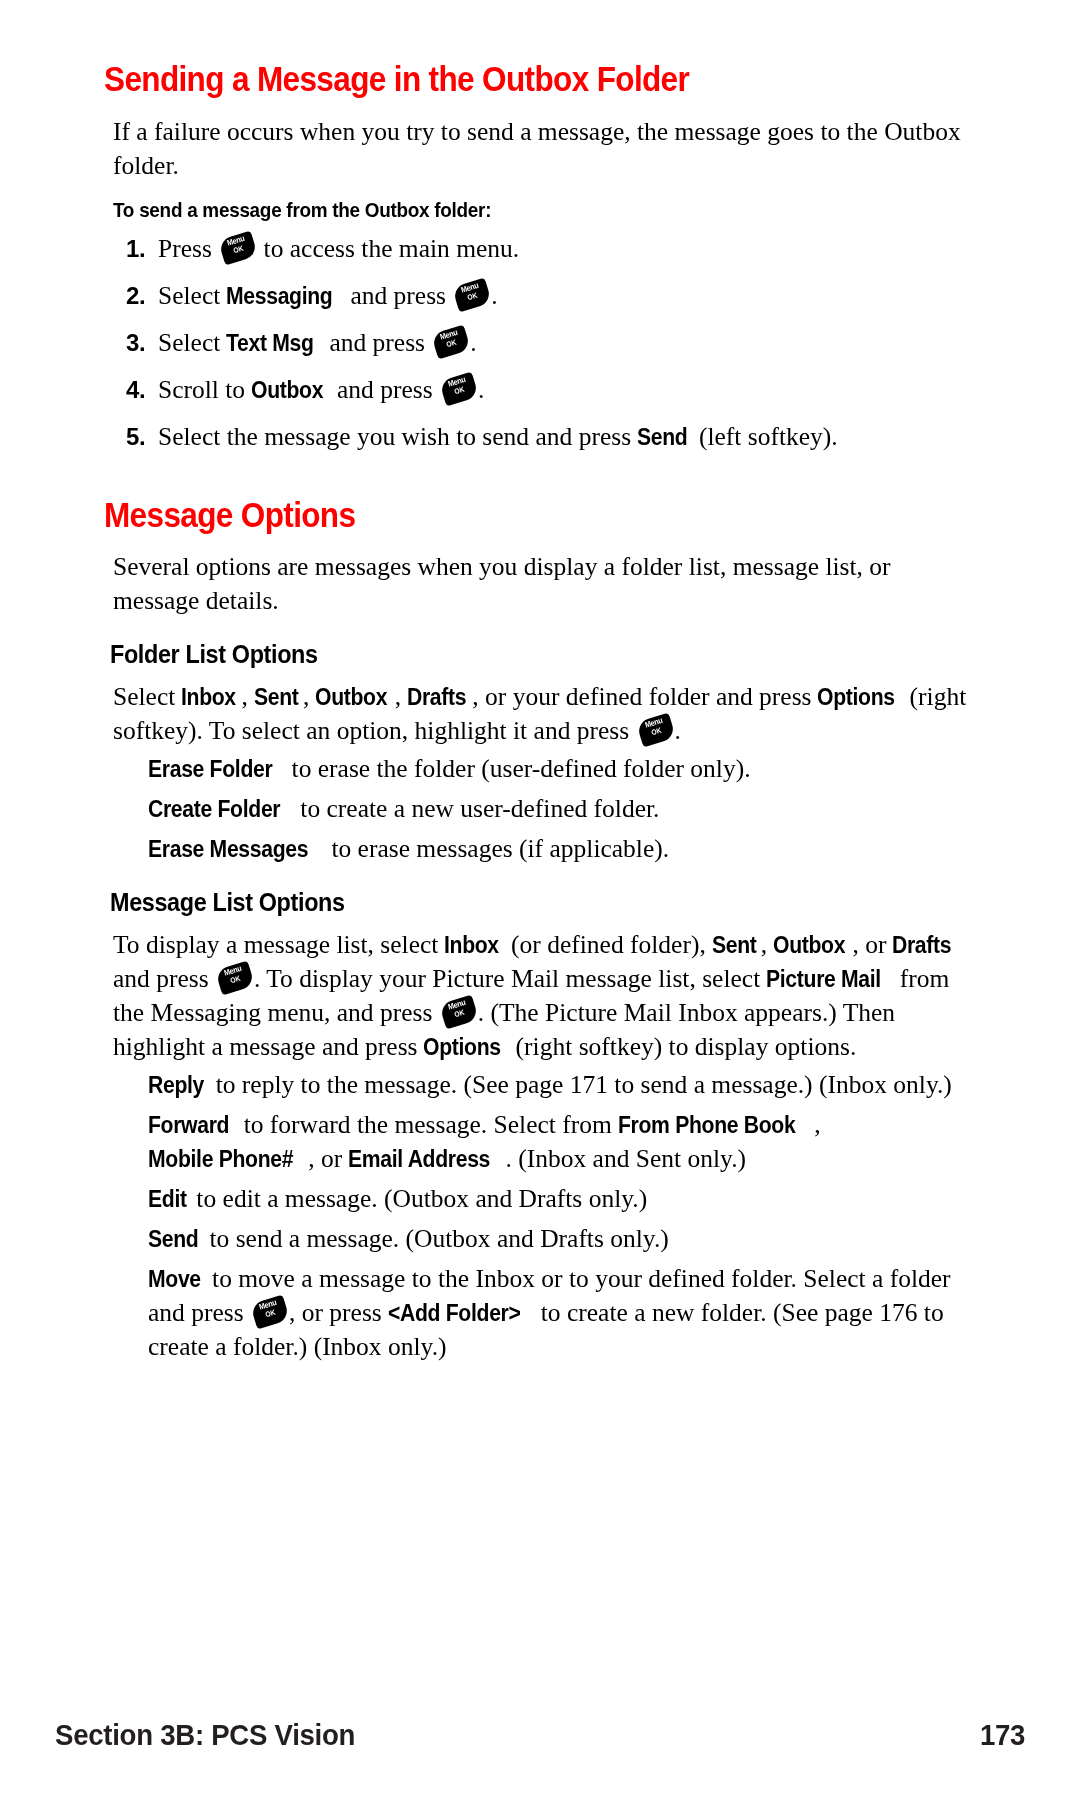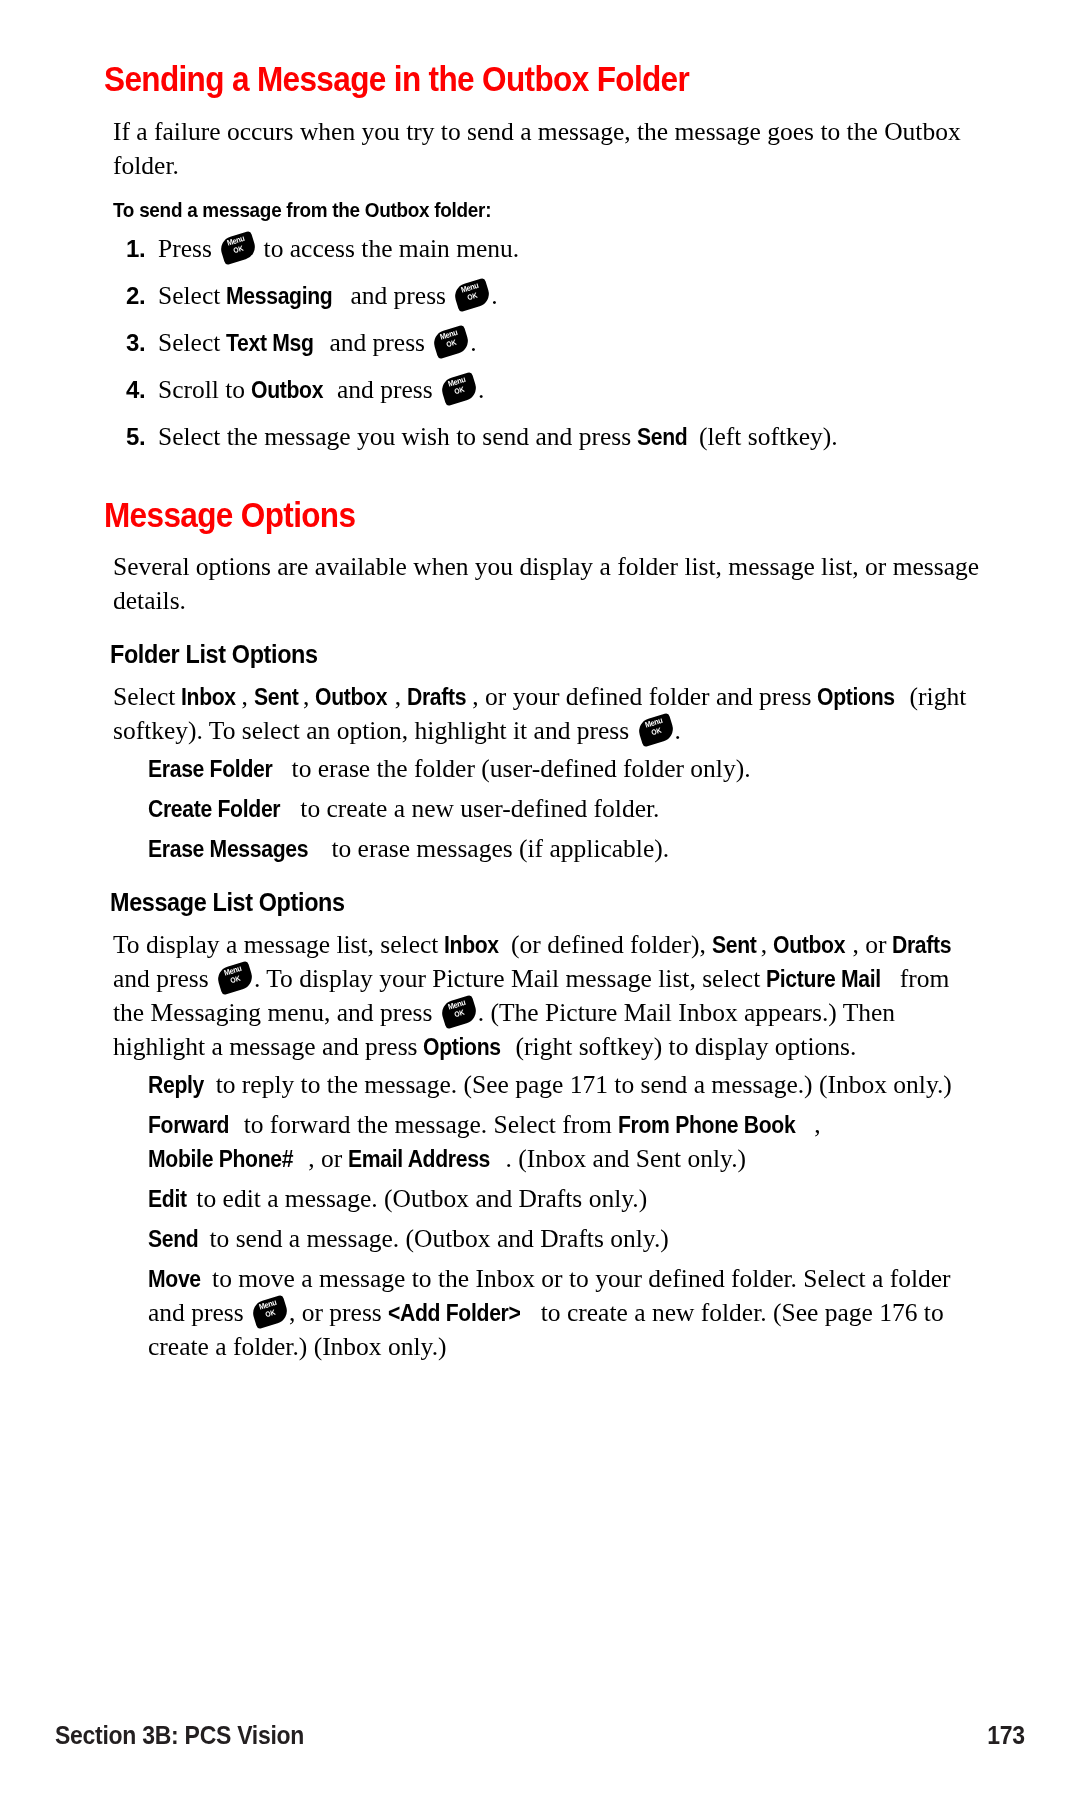--- a/index.html
+++ b/index.html
@@ -169,21 +169,21 @@
     position: absolute;
     left: 55px;
     right: 55px;
     bottom: 48px;
     height: 34px;
     display: flex;
     align-items: center;
     justify-content: space-between;
     font-family: "Liberation Sans", "DejaVu Sans", sans-serif;
     font-weight: bold;
-    font-size: 25px;
+    font-size: 30px;
     color: #231f20;
     letter-spacing: -0.3px;
   }
   .footer .left { transform: scaleX(0.92); transform-origin: left center; }
   .footer .right { transform: scaleX(0.92); transform-origin: right center; }
 </style>
 </head>
 <body>
 
 <div class="page">
@@ -227,21 +227,21 @@
       </li>
 
       <li>
         <span class="num">5.</span><span>Select the message you wish to send and press </span><b>Send</b><span> (left softkey).</span>
       </li>
 
     </ol>
 
     <h1 class="h1 second">Message Options</h1>
 
-    <p class="para">Several options are available when you display a folder list, message list, or message details.</p>
+    <p class="para">Several options are messages when you display a folder list, message list, or message details.</p>
 
     <h2 class="h2">Folder List Options</h2>
 
     <p class="para tight"><span>Select </span><b>Inbox</b><span>, </span><b>Sent</b><span>, </span><b>Outbox</b><span>, </span><b>Drafts</b><span>, or your defined folder and press </span><b>Options</b><span> (right softkey). To select an option, highlight it and press </span><span class="menukey"><span class="body"></span><span class="lbl">
             <span class="l1">Menu</span>
             <span class="l2">OK</span>
           </span></span><span>.</span></p>
 
 
     <p class="opt"><b>Erase Folder</b><span> to erase the folder (user-defined folder only).</span></p>

